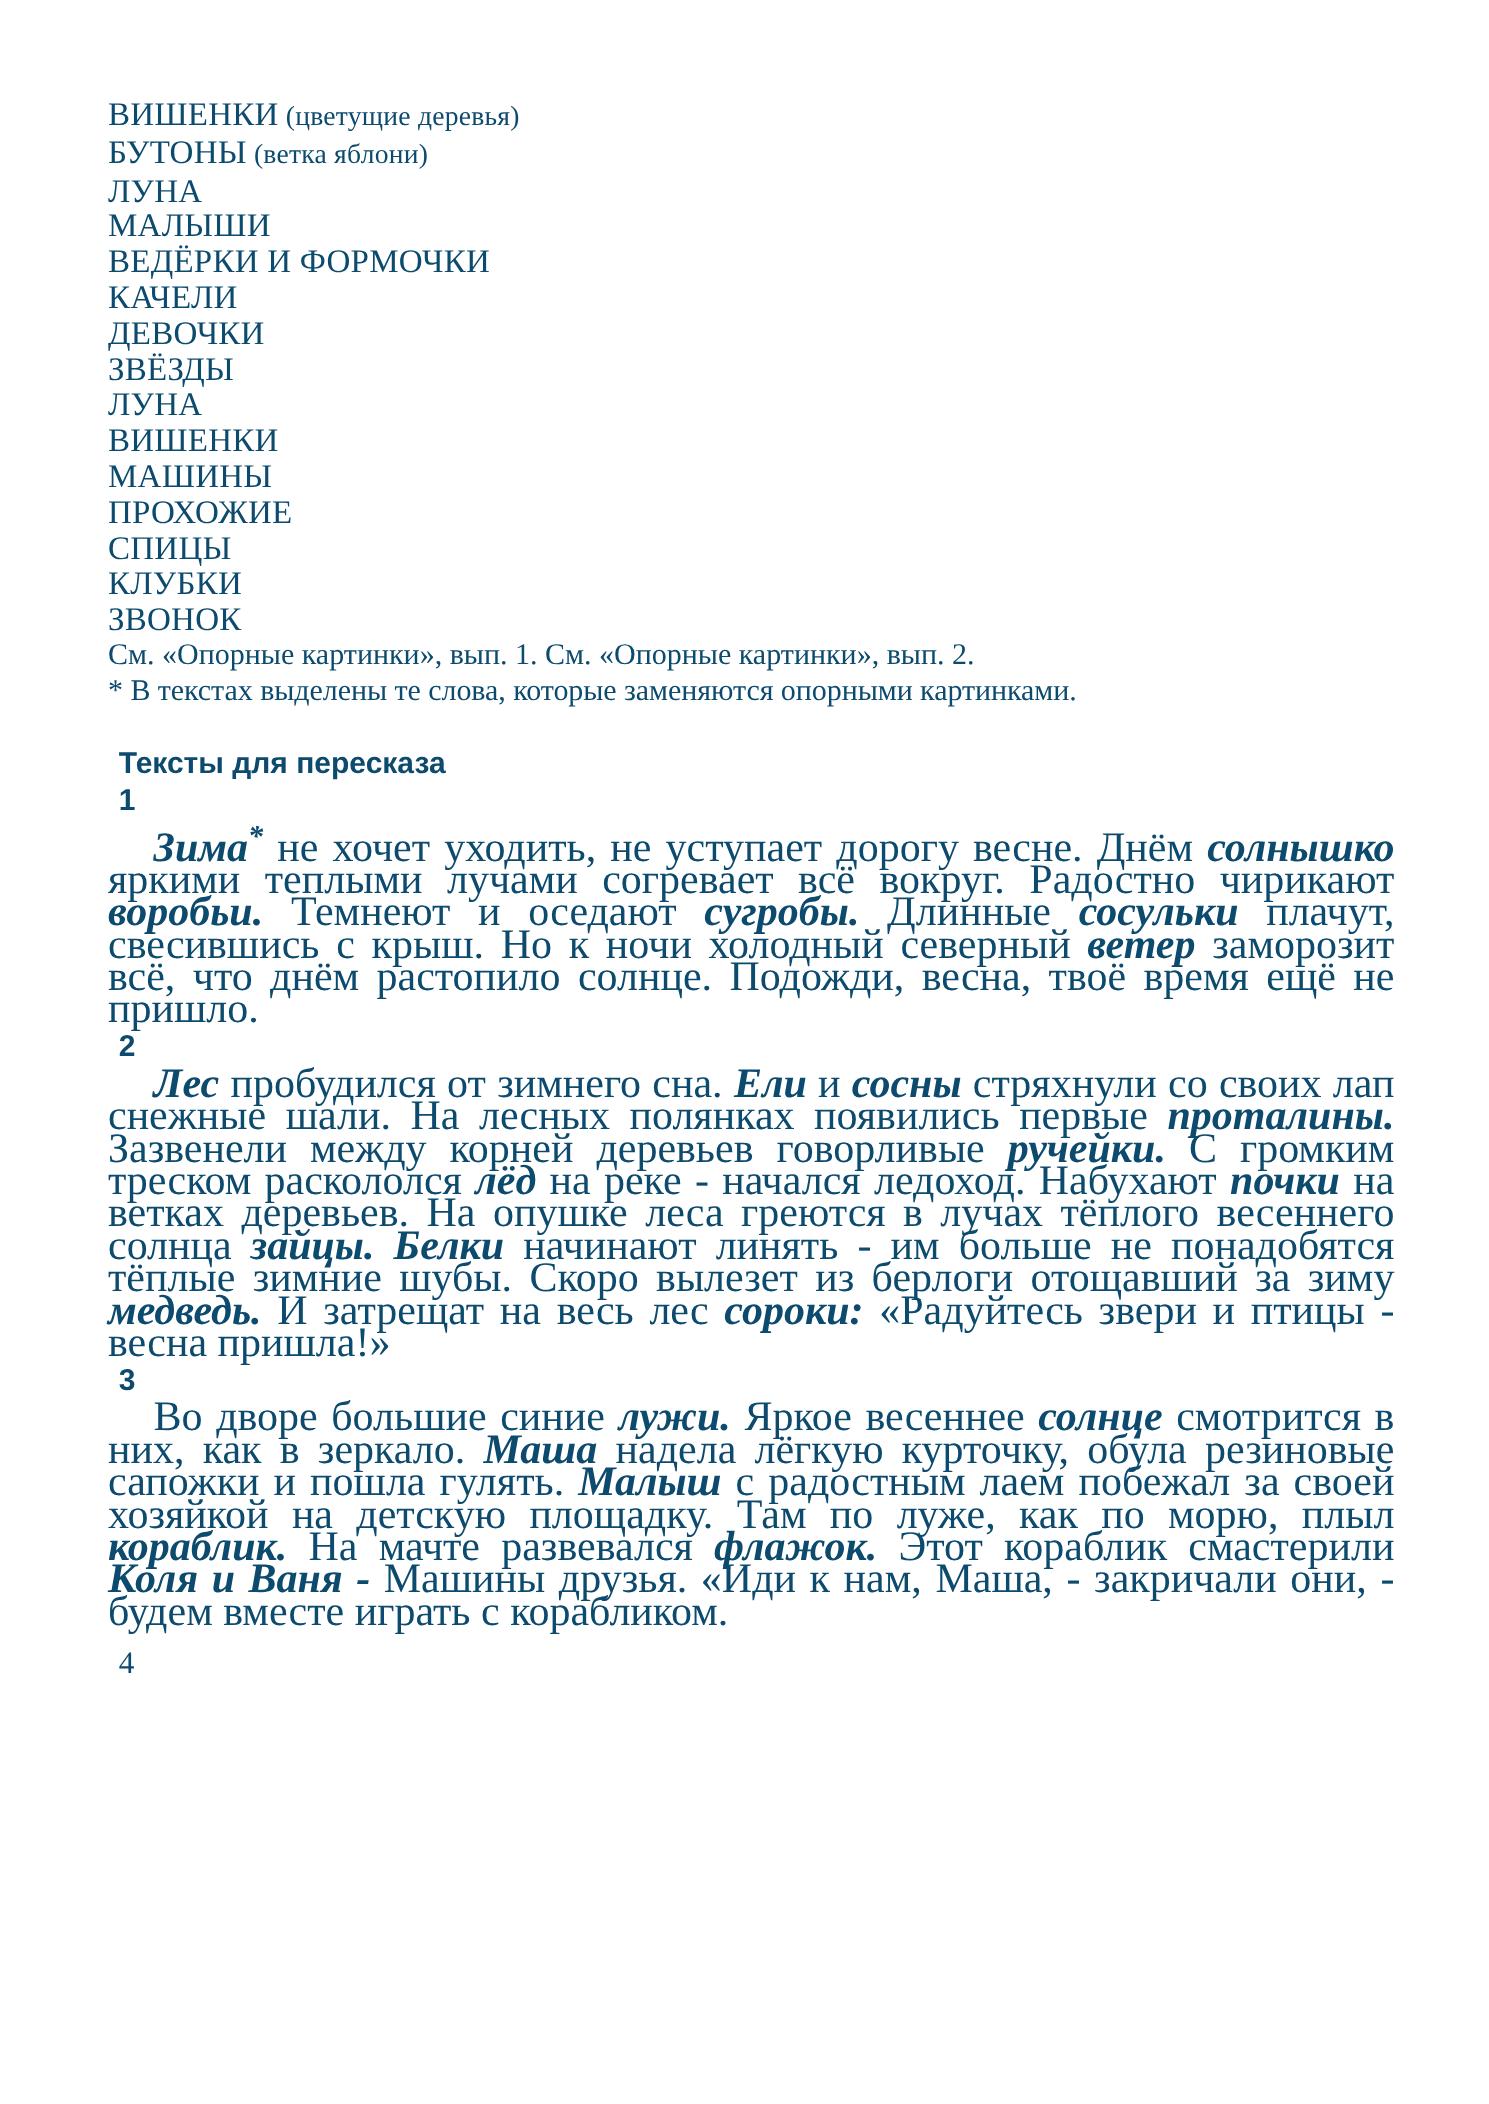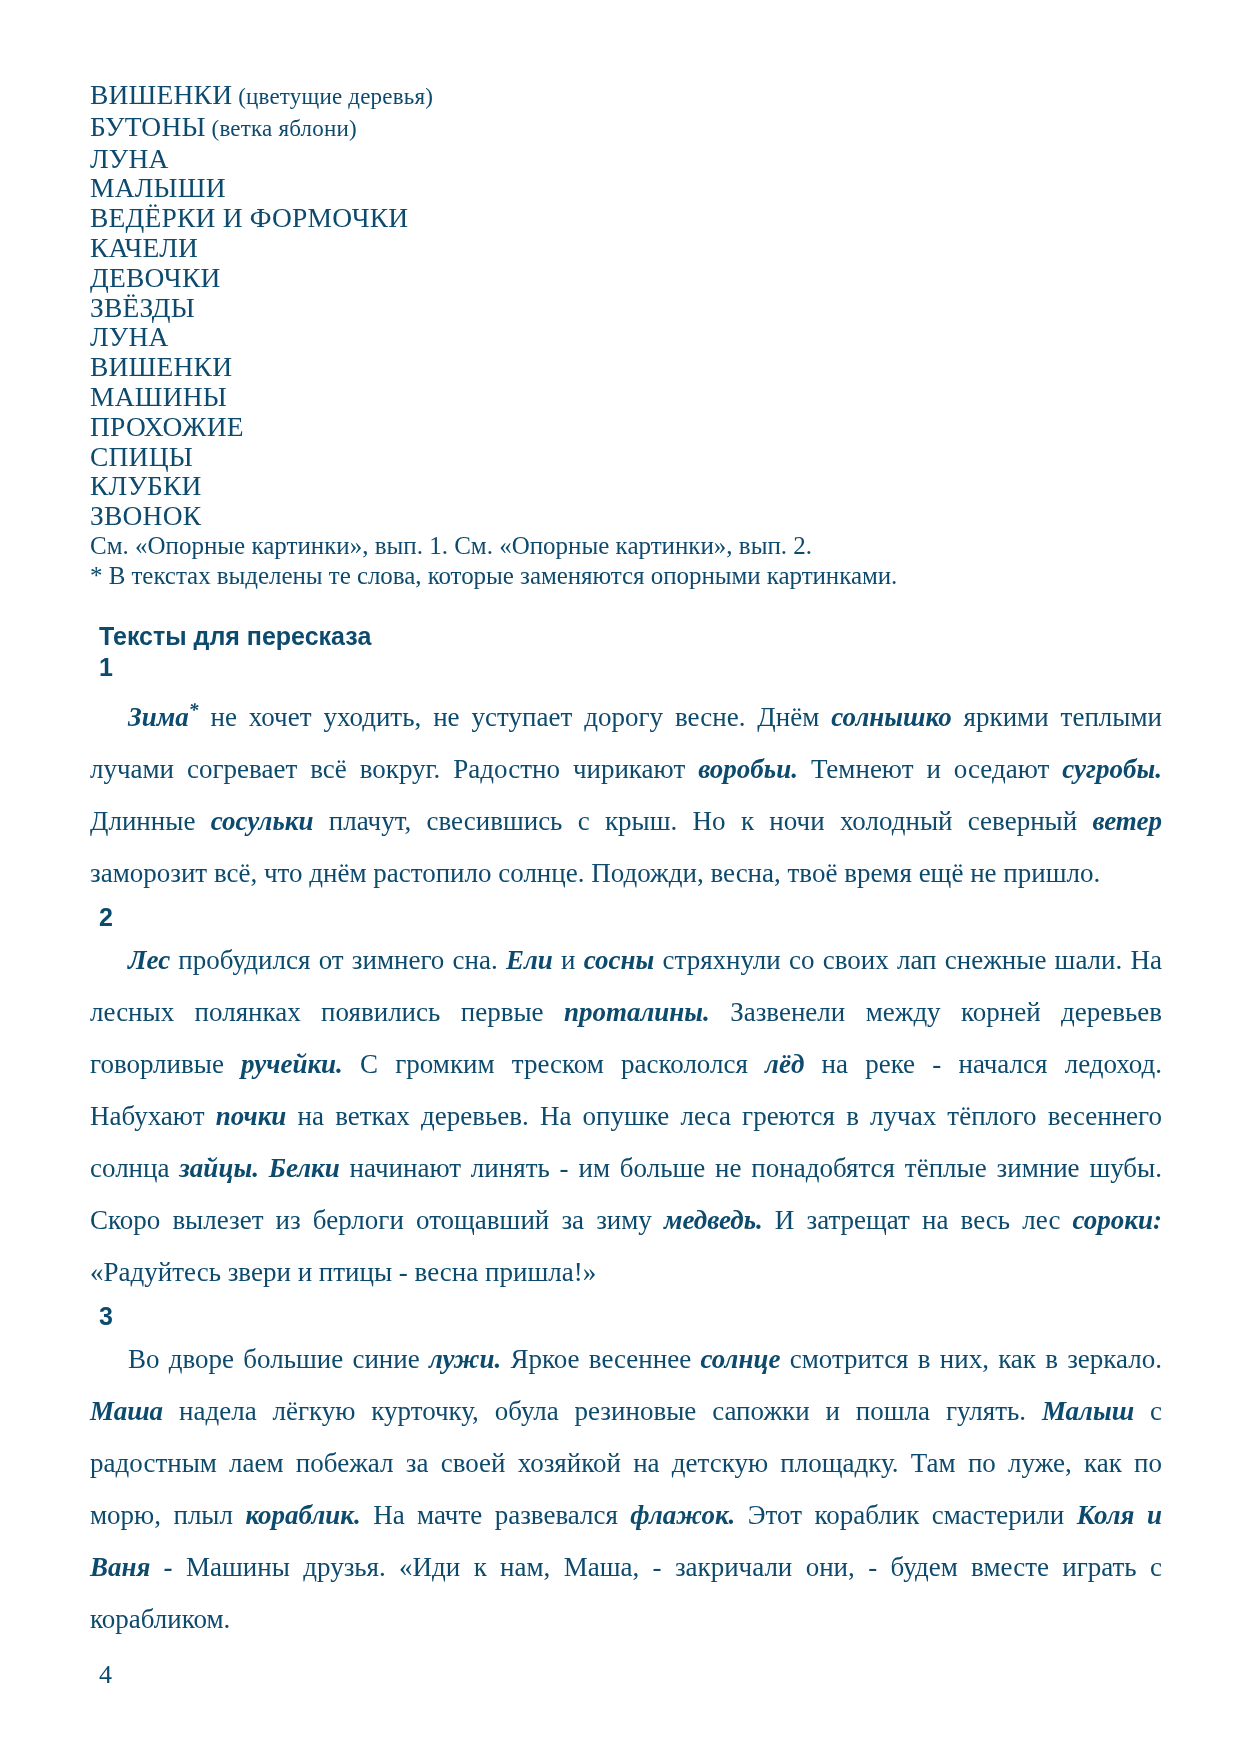--- a/index.html
+++ b/index.html
@@ -65,22 +65,22 @@
     font-size: 25px;
     line-height: 33px;
     padding-left: 9px;
   }
   .text-number.spaced {
     margin-top: 2px;
   }
 
   
   .body-par {
-    font-size: 27px;
-    line-height: 52px;
+    font-size: 35px;
+    line-height: 27px;
     text-align: justify;
     text-justify: inter-word;
     text-indent: 38px;
     margin: 0;
     hyphens: none;
   }
   .body-par b,
   .body-par .em {
     font-weight: bold;
     font-style: italic;

